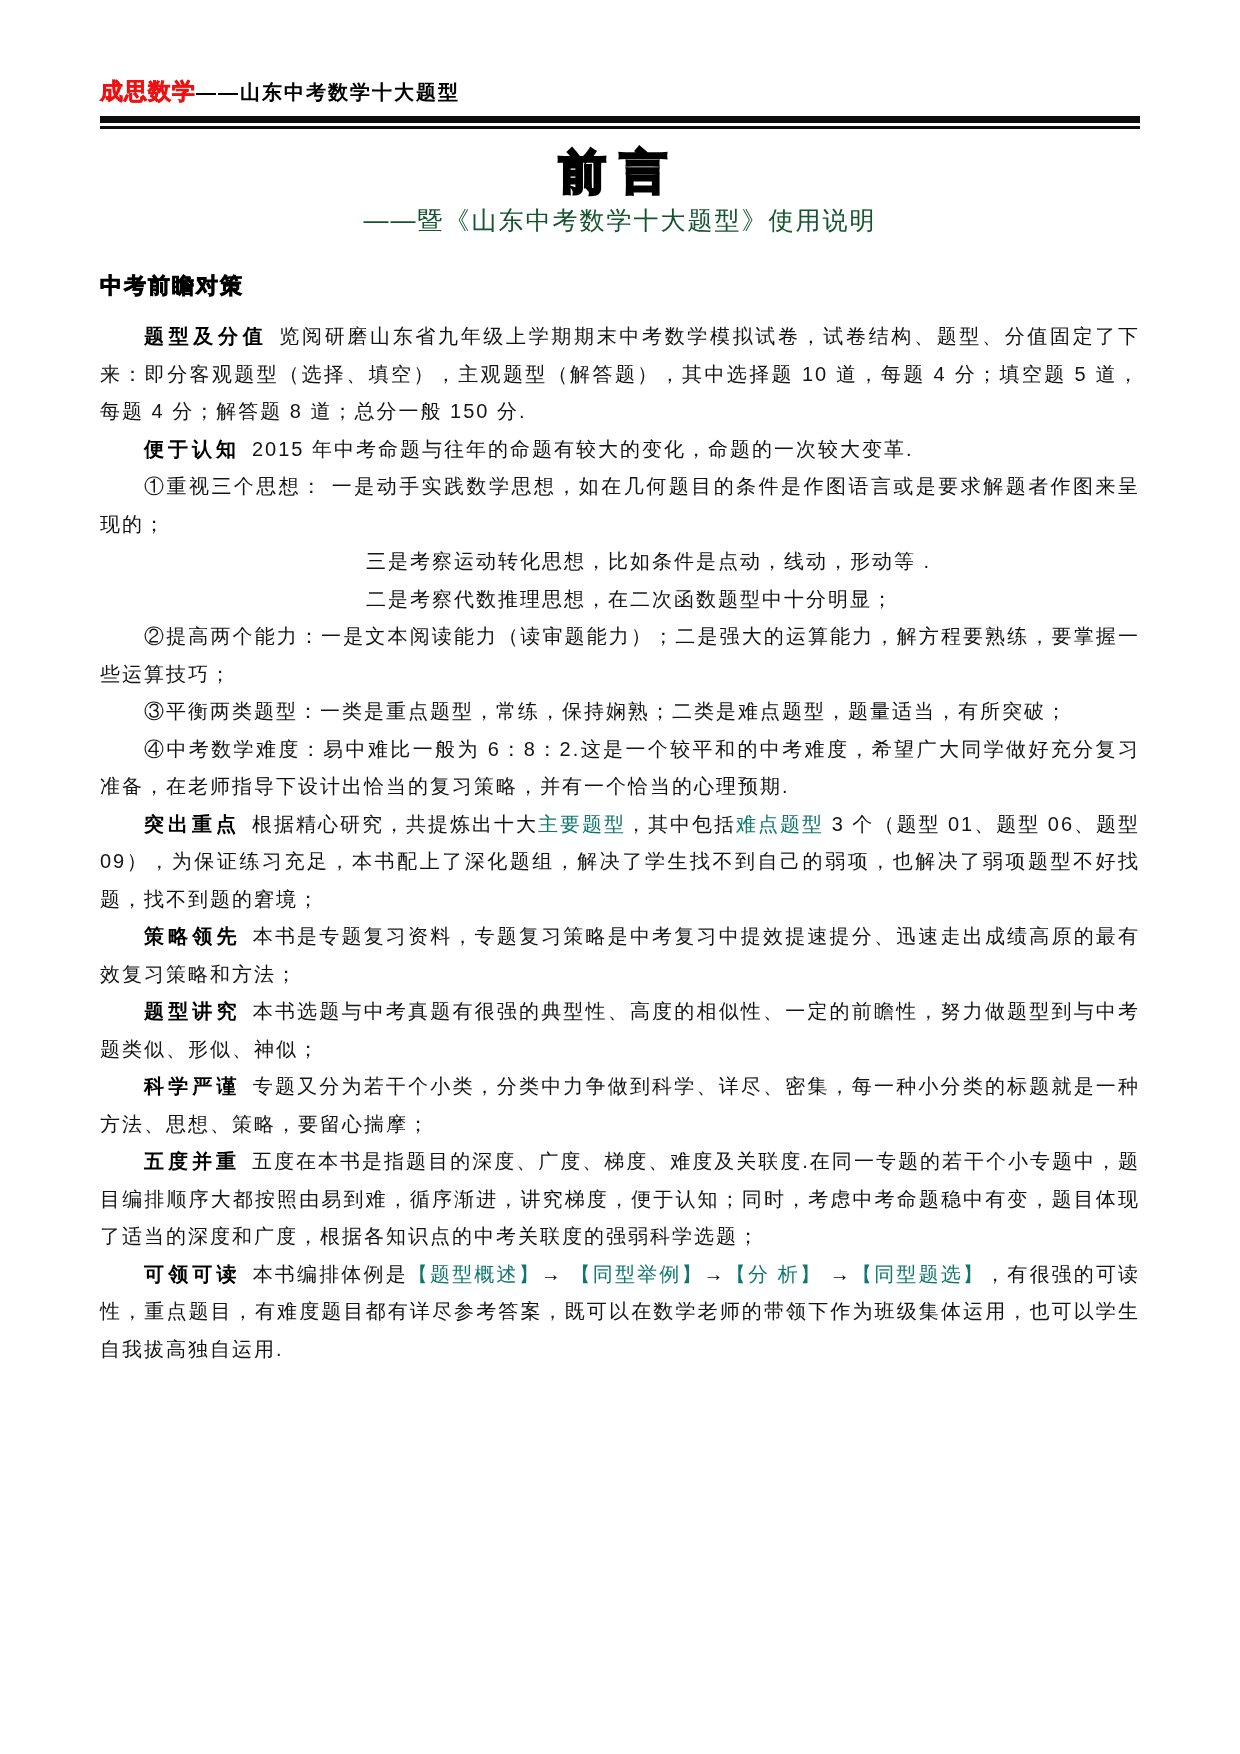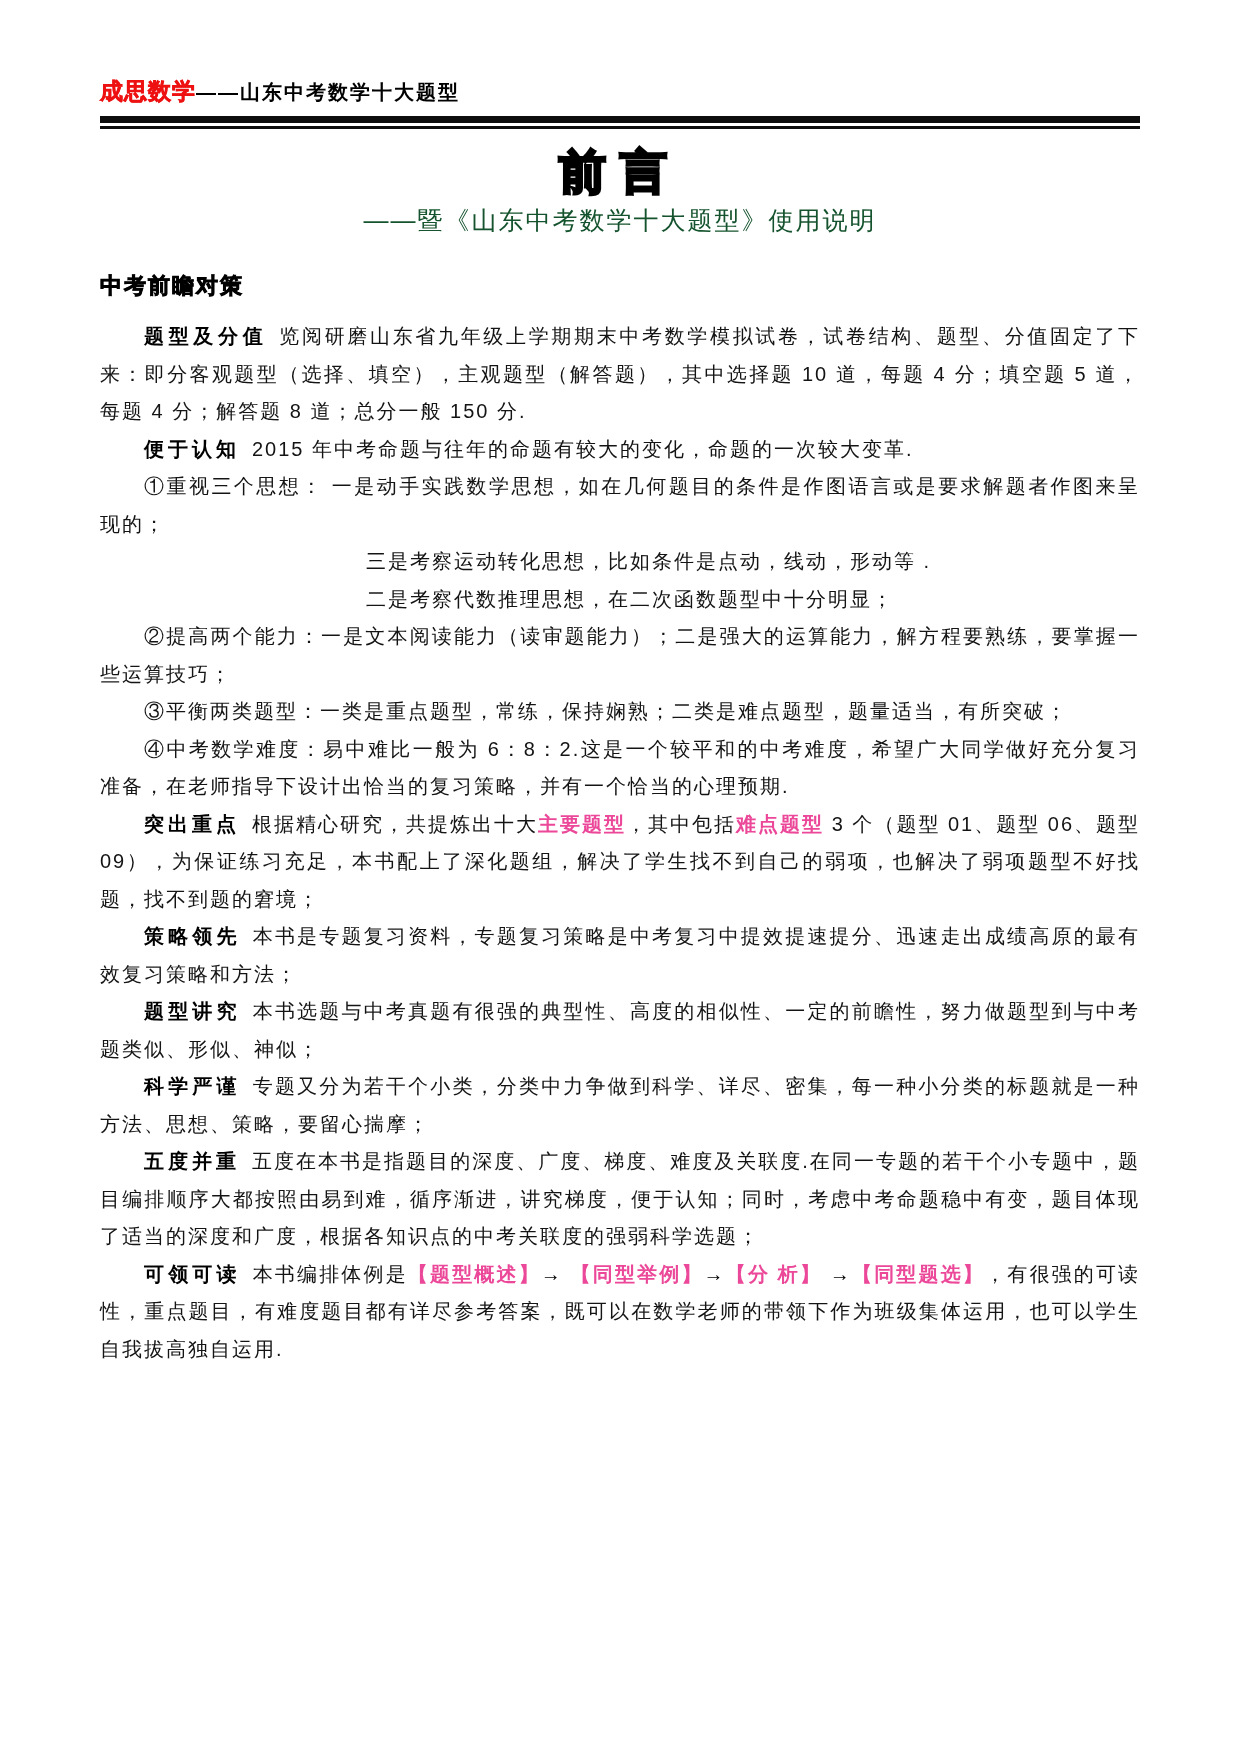--- a/index.html
+++ b/index.html
@@ -81,21 +81,21 @@
   }
   p.p-indent { text-indent: 2.2em; }
   p.p-sub { margin-left: 266px; text-indent: 0; }
 
   .seg-lead {
     font-weight: bold;
     letter-spacing: 4px;
     margin-right: 12px;
     color: #000;
   }
-  .seg-bold { font-weight: bold; color: #ec4899; }
+  .seg-bold { font-weight: normal; color: #0f766e; }
   .seg-arrow { font-weight: 900; color: #000; }
 
   
   .footer {
     position: absolute;
     left: 100px;
     right: 100px;
     top: 1620px;
     display: flex;
     justify-content: space-between;

